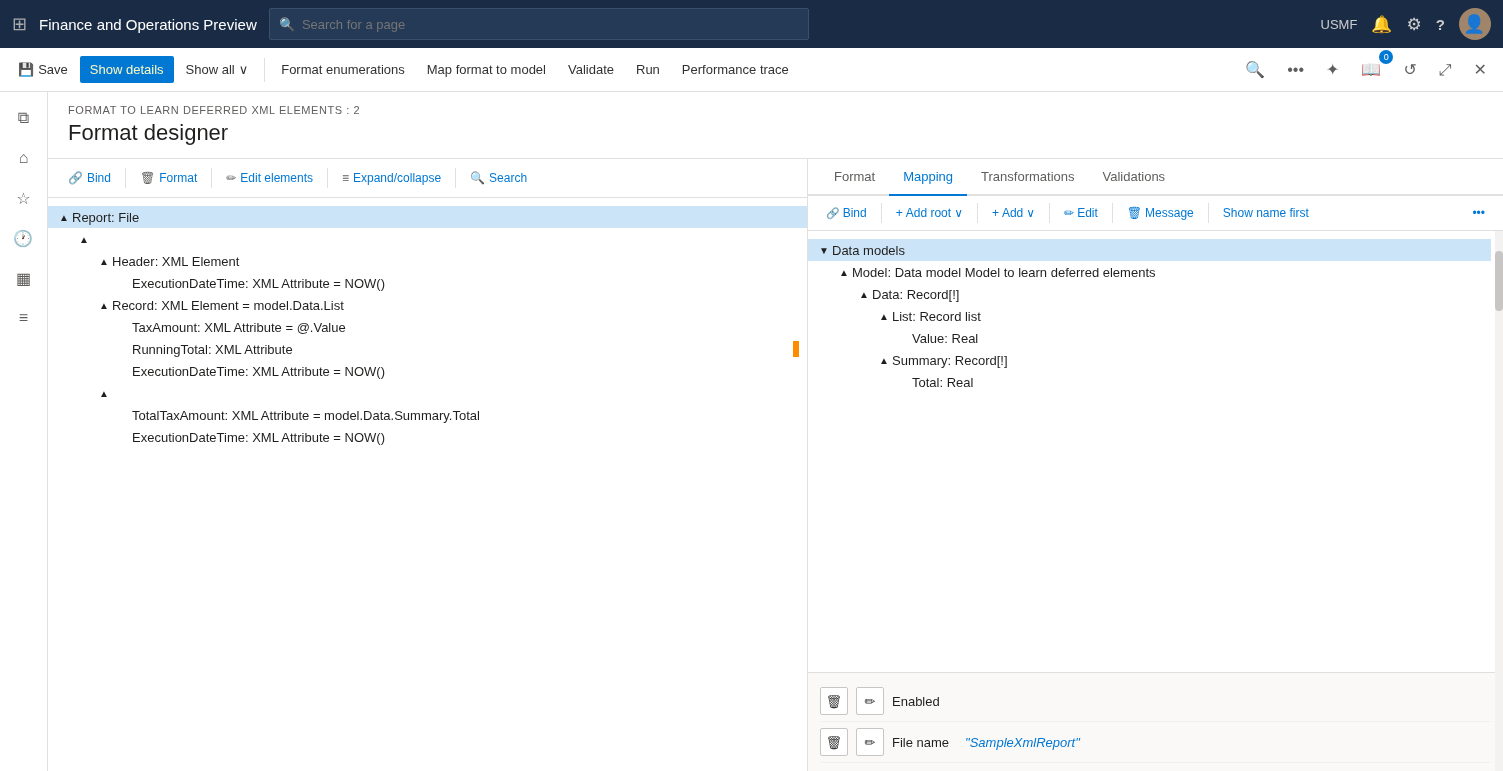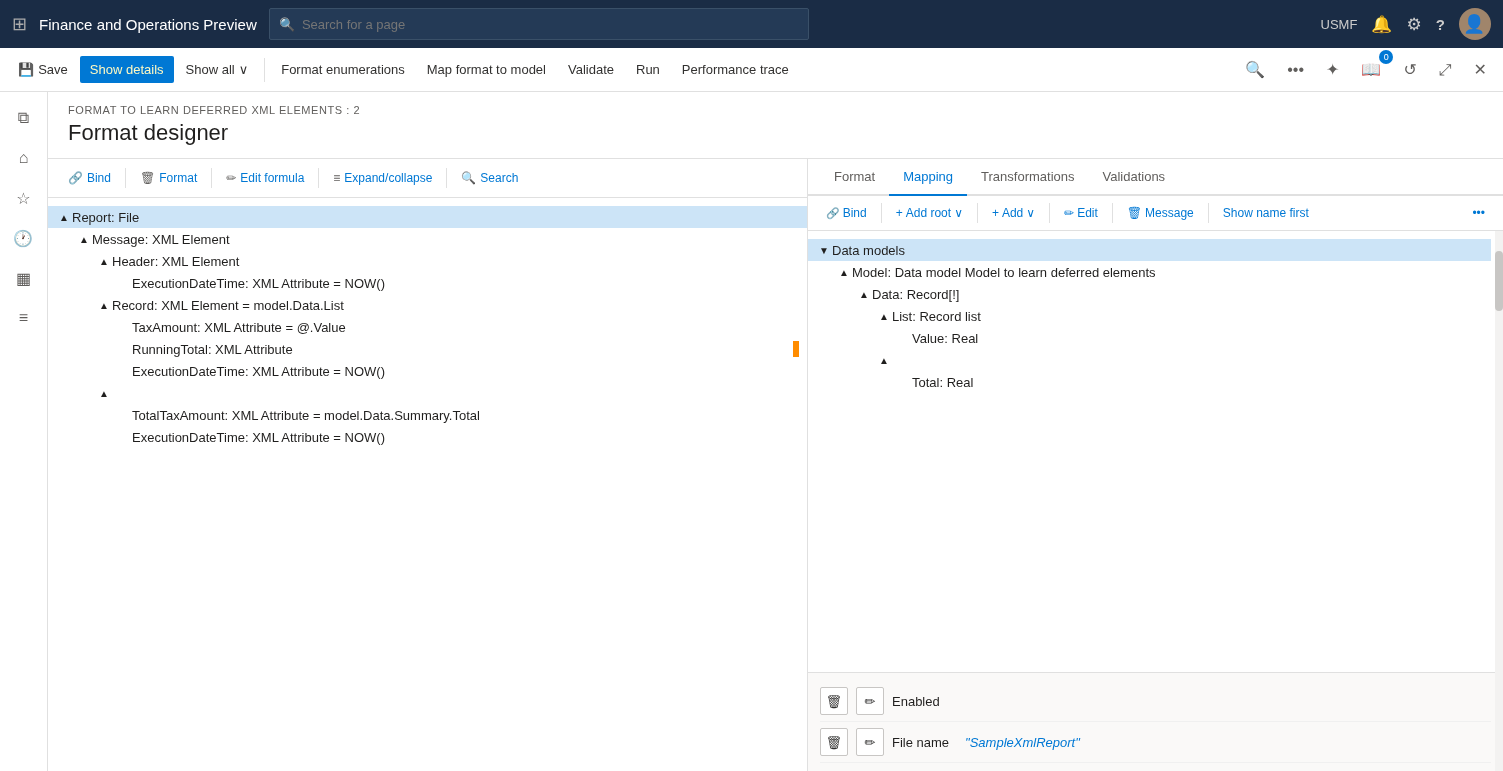--- a/index.html
+++ b/index.html
@@ -359,21 +359,21 @@
             <span>Bind</span>
           </button>
           <div class="lt-sep"></div>
           <button class="lt-btn">
             <span style="color:#605e5c;">🗑</span>
             <span>Format</span>
           </button>
           <div class="lt-sep"></div>
           <button class="lt-btn">
             <span style="color:#605e5c;">✏</span>
-            <span>Edit formula</span>
+            <span>Edit elements</span>
           </button>
           <div class="lt-sep"></div>
           <button class="lt-btn">
             <span style="color:#605e5c;">≡</span>
             <span>Expand/collapse</span>
           </button>
           <div class="lt-sep"></div>
           <button class="lt-btn">
             <span style="color:#605e5c;">🔍</span>
             <span>Search</span>
@@ -382,21 +382,20 @@
 
         <div class="tree-container" id="left-tree">
             <div class="tree-item selected">
               <span class="tree-indent" style="width:0px; display:inline-block;"></span>
               <span class="tree-toggle">▲</span>
               <span class="tree-label">Report: File</span>
             </div>
             <div class="tree-item">
               <span class="tree-indent" style="width:20px; display:inline-block;"></span>
               <span class="tree-toggle">▲</span>
-              <span class="tree-label">Message: XML Element</span>
             </div>
             <div class="tree-item">
               <span class="tree-indent" style="width:40px; display:inline-block;"></span>
               <span class="tree-toggle">▲</span>
               <span class="tree-label">Header: XML Element</span>
             </div>
             <div class="tree-item">
               <span class="tree-indent" style="width:60px; display:inline-block;"></span>
               <span class="tree-toggle"></span>
               <span class="tree-label">ExecutionDateTime: XML Attribute = NOW()</span>
@@ -505,20 +504,21 @@
                 <span class="tree-label">List: Record list</span>
               </div>
               <div class="tree-item">
                 <span class="tree-indent" style="width:80px; display:inline-block;"></span>
                 <span class="tree-toggle"></span>
                 <span class="tree-label">Value: Real</span>
               </div>
               <div class="tree-item">
                 <span class="tree-indent" style="width:60px; display:inline-block;"></span>
                 <span class="tree-toggle">▲</span>
+                <span class="tree-label">Summary: Record[!]</span>
               </div>
               <div class="tree-item">
                 <span class="tree-indent" style="width:80px; display:inline-block;"></span>
                 <span class="tree-toggle"></span>
                 <span class="tree-label">Total: Real</span>
               </div>
             </div>
           <div class="right-scrollbar">
             <div class="right-scrollbar-thumb"></div>
           </div>

